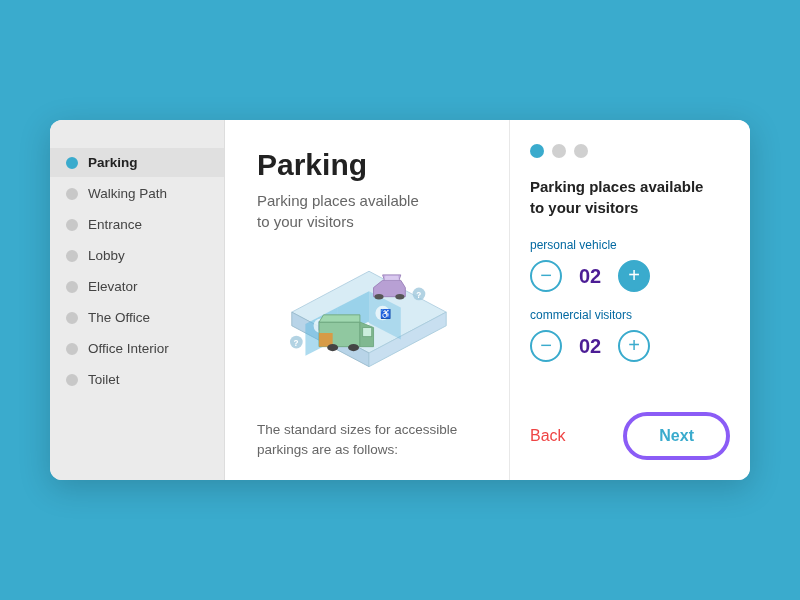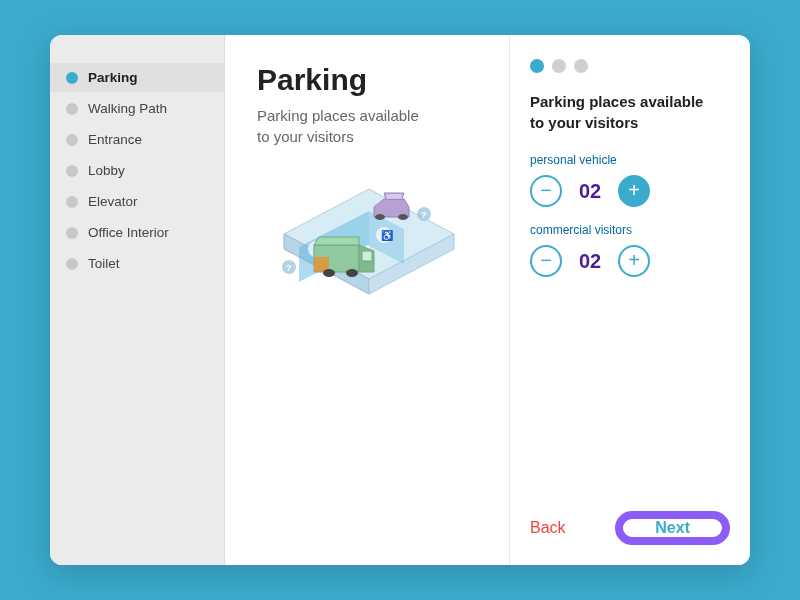--- a/index.html
+++ b/index.html
@@ -8,21 +8,21 @@
       height: 600px;
       background-color: #3aabcd;
       display: flex;
       align-items: center;
       justify-content: center;
       font-family: -apple-system, BlinkMacSystemFont, 'Segoe UI', Helvetica, Arial, sans-serif;
       overflow: hidden;
     }
     .card {
       width: 700px;
-      height: 530px;
+      height: 360px;
       background: #f5f5f5;
       border-radius: 12px;
       display: flex;
       box-shadow: 0 8px 32px rgba(0,0,0,0.18);
       overflow: hidden;
     }
     
     .sidebar {
       width: 175px;
       background: #ebebeb;
@@ -177,24 +177,24 @@
       background: none;
       border: none;
       font-size: 16px;
       color: #ef4444;
       cursor: pointer;
       font-weight: 500;
       padding: 0;
     }
     .next-btn {
       background: #fff;
-      border: 8px solid #8b5cf6;
+      border: 4px solid #8b5cf6;
       color: #3aabcd;
       border-radius: 24px;
-      padding: 0 32px;
+      padding: 11px 32px;
       font-size: 16px;
       font-weight: 600;
       cursor: pointer;
       transition: background 0.15s, color 0.15s;
     }
   </style>
 </head>
 <body>
 
 <div class="card">
@@ -212,20 +212,24 @@
       <div class="sidebar-dot"></div>
       <span class="sidebar-label">Entrance</span>
     </div>
     <div class="sidebar-item">
       <div class="sidebar-dot"></div>
       <span class="sidebar-label">Lobby</span>
     </div>
     <div class="sidebar-item">
       <div class="sidebar-dot"></div>
       <span class="sidebar-label">Elevator</span>
+    </div>
+    <div class="sidebar-item">
+      <div class="sidebar-dot"></div>
+      <span class="sidebar-label">The Office</span>
     </div>
     <div class="sidebar-item">
       <div class="sidebar-dot"></div>
       <span class="sidebar-label">Office Interior</span>
     </div>
     <div class="sidebar-item">
       <div class="sidebar-dot"></div>
       <span class="sidebar-label">Toilet</span>
     </div>
   </div>
@@ -288,20 +292,21 @@
           <rect x="48" y="14" width="10" height="10" fill="#cceedd" stroke="#70a880" stroke-width="1"></rect>
 
           <polygon points="0,20 15,20 15,35 0,35" fill="#e89030" opacity="0.8"></polygon>
 
           <ellipse cx="15" cy="36" rx="6" ry="4" fill="#444"></ellipse>
           <ellipse cx="38" cy="36" rx="6" ry="4" fill="#444"></ellipse>
         </g>
       </g>
     </svg>
 
+    <div class="main-description">The standard sizes for accessible<br>parkings are as follows:</div>
   </div>
 
   <div class="right-panel">
     <div class="dots-row">
       <div class="dot-indicator active"></div>
       <div class="dot-indicator"></div>
       <div class="dot-indicator"></div>
     </div>
 
     <div class="right-title">Parking places available<br>to your visitors</div>

